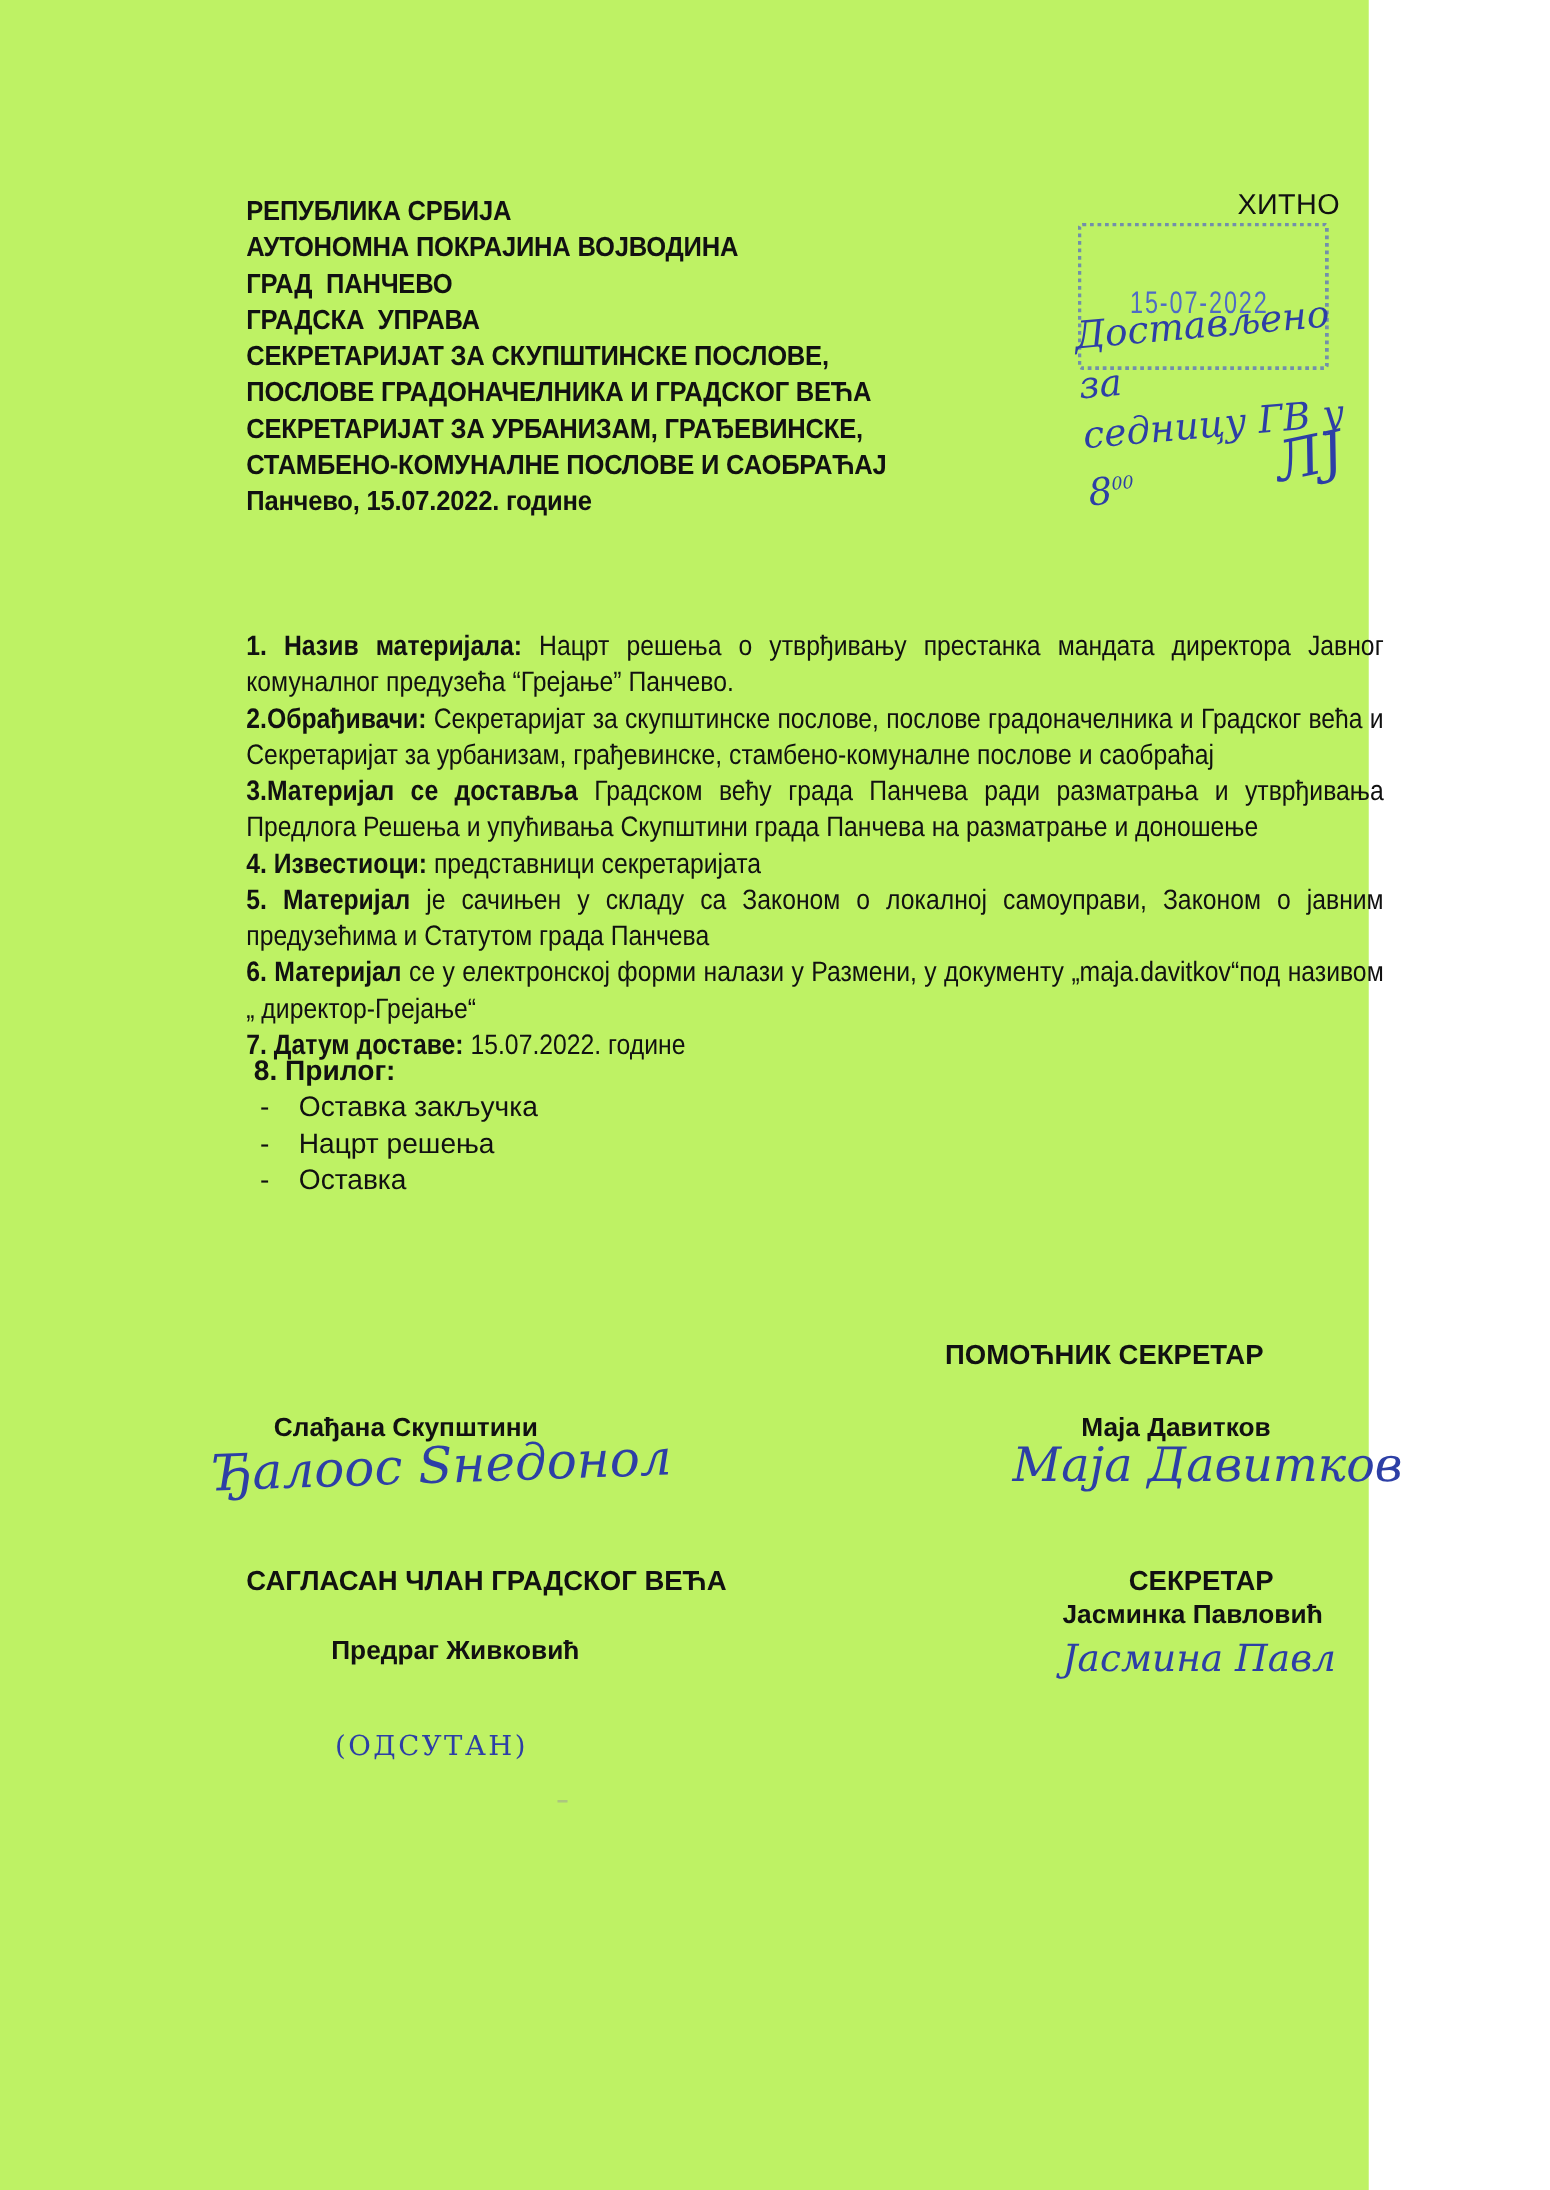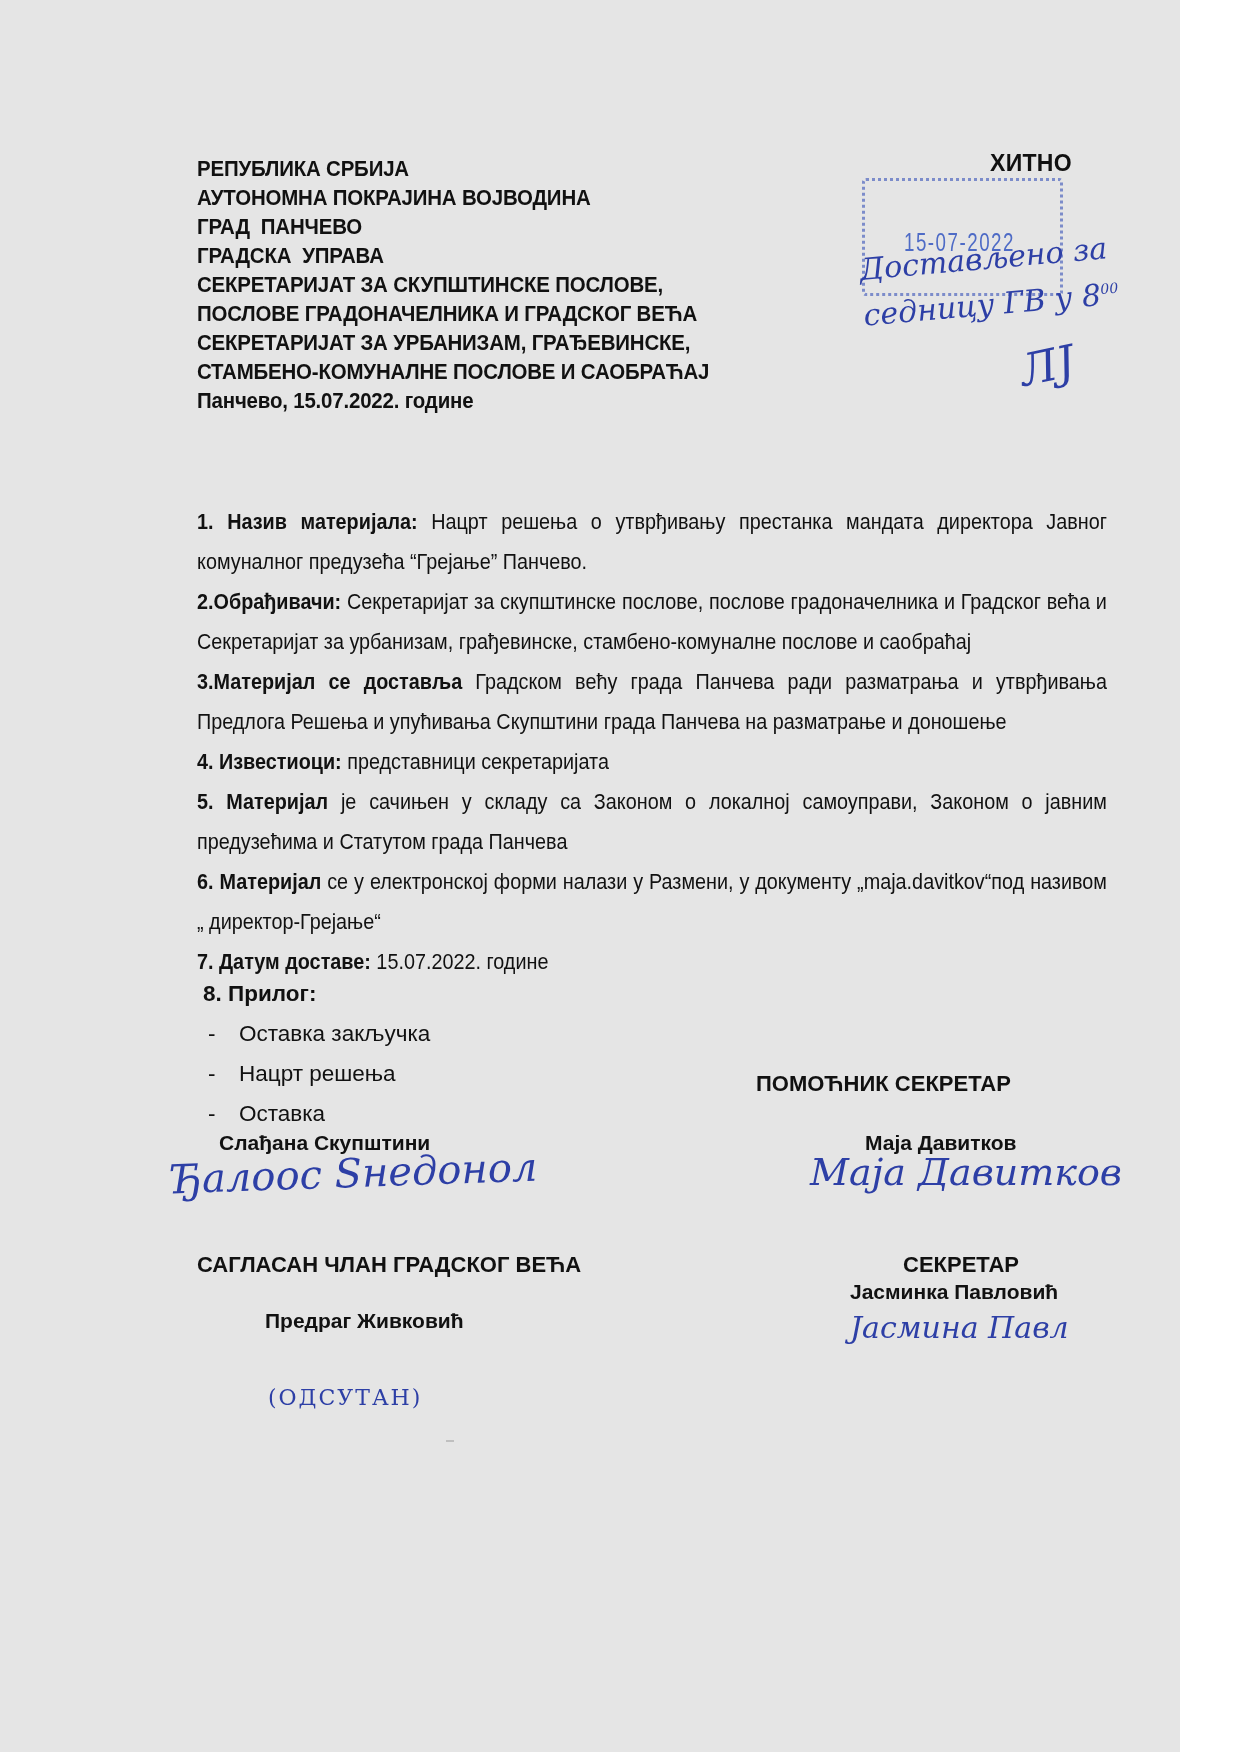--- a/index.html
+++ b/index.html
@@ -11,41 +11,41 @@
       width: 1240px;
       height: 1752px;
       position: relative;
       overflow: hidden;
       font-family: "Liberation Sans", sans-serif;
       color: #111111;
     }
     .page {
       position: absolute;
       left: 0; top: 0;
-      width: 1180px; height: 1752px;
-      background: #e5e5e5;
+      width: 1095px; height: 1752px;
+      background: #bef264;
     }
     .header-block {
       position: absolute;
       left: 197px;
       top: 154px;
       font-family: "Liberation Sans", sans-serif;
       font-weight: bold;
       font-size: 22px;
       line-height: 29px;
       letter-spacing: -0.2px;
       transform: scaleX(0.93);
       transform-origin: left top;
     }
     .header-line { white-space: pre; }
     .urgent {
       position: absolute;
       left: 990px;
       top: 150px;
-      font-weight: bold;
+      font-weight: normal;
       font-size: 23px;
       letter-spacing: 0.3px;
     }
     .stamp {
       position: absolute;
       left: 862px;
       top: 178px;
       width: 195px;
       height: 112px;
       border: 3px dotted #5a6fc2;
@@ -91,21 +91,21 @@
       font-size: 22px;
       letter-spacing: 0.2px;
     }
     .body-block {
       position: absolute;
       left: 197px;
       top: 502px;
       width: 910px;
       font-family: "Liberation Sans", sans-serif;
       font-size: 22.5px;
-      line-height: 40px;
+      line-height: 29px;
     }
     .para {
       text-align: justify;
       text-align-last: left;
     }
     .para .lbl { font-weight: bold; }
     .narrow {
       transform: scaleX(0.88);
       transform-origin: left top;
       width: 1034px;

